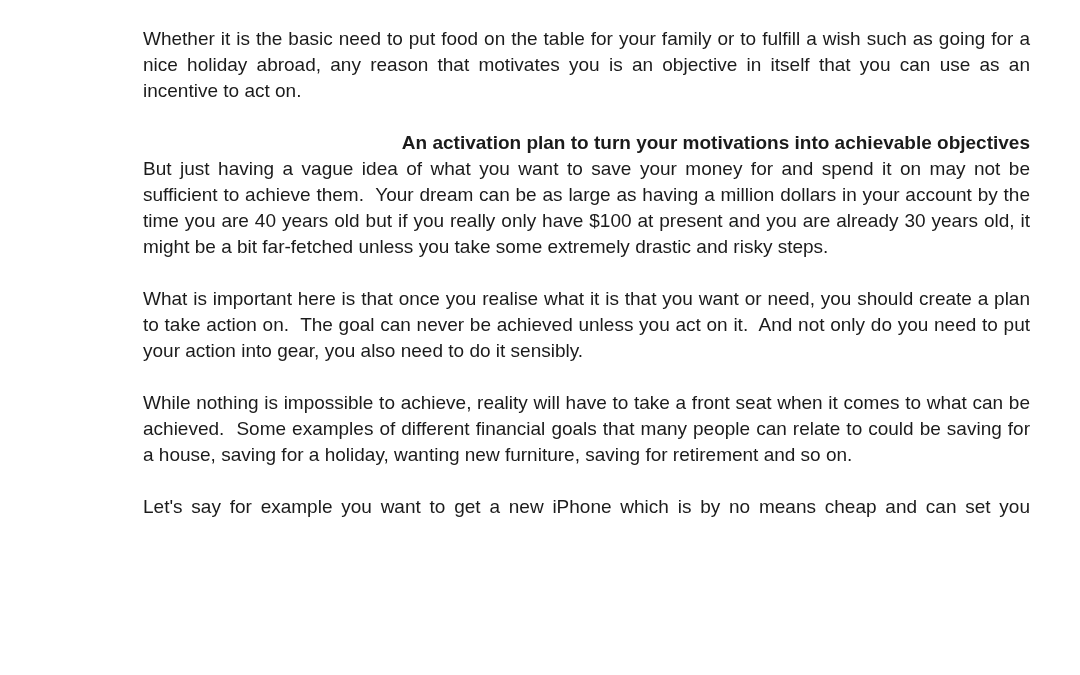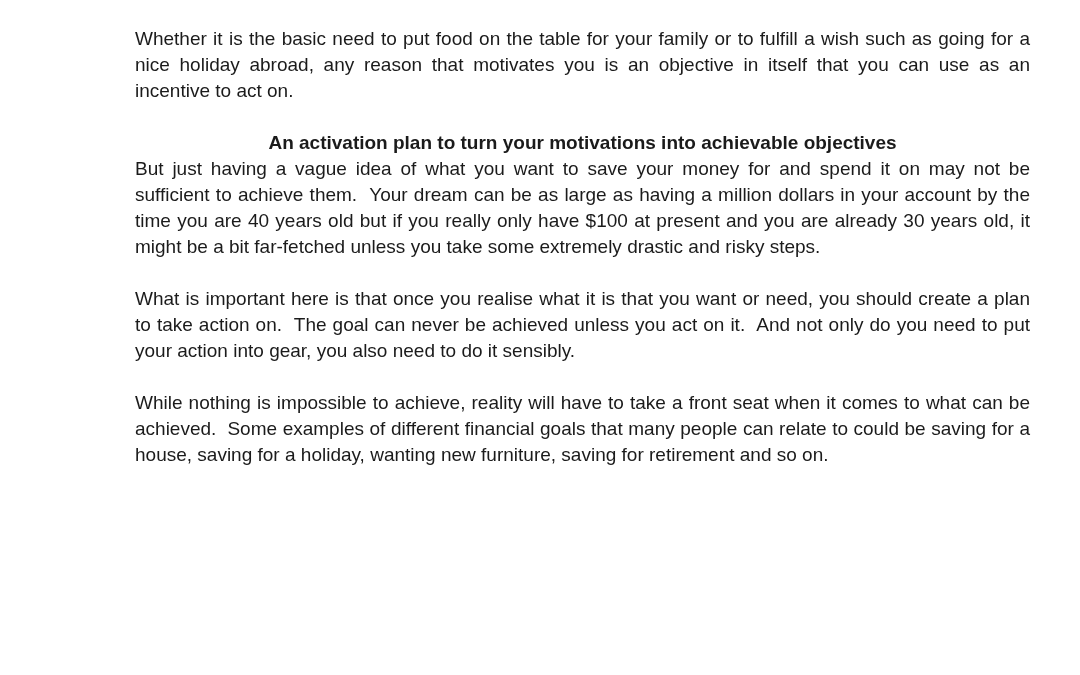--- a/index.html
+++ b/index.html
@@ -23,30 +23,30 @@
     box-sizing: border-box;
     width: 100%;
     height: 100%;
     padding: 26px 50px 0 135px;
     font-family: "Liberation Sans", "DejaVu Sans", sans-serif;
     font-size: 19px;
     line-height: 26px;
     color: #1b1b1b;
   }
   .doc-paragraph {
-    margin: 0 0 26px 0;
+    margin: 0 0 26px 8px;
     text-align: justify;
     white-space: pre-wrap;
   }
   .doc-heading {
     margin: 0;
     font-size: 19px;
     line-height: 26px;
     font-weight: bold;
-    text-align: center;
+    text-align: right;
     white-space: pre-wrap;
   }
   .doc-paragraph.clipped {
     margin-bottom: 0;
     
     text-align-last: justify;
   }
 </style>
 </head>
 <body>
@@ -59,15 +59,16 @@
     <h3 class="doc-heading">An activation plan to turn your motivations into achievable objectives</h3>
 
     <p class="doc-paragraph">But just having a vague idea of what you want to save your money for and spend it on may not be sufficient to achieve them.  Your dream can be as large as having a million dollars in your account by the time you are 40 years old but if you really only have $100 at present and you are already 30 years old, it might be a bit far-fetched unless you take some extremely drastic and risky steps.</p>
 
     <p class="doc-paragraph">What is important here is that once you realise what it is that you want or need, you should create a plan to take action on.  The goal can never be achieved unless you act on it.  And not only do you need to put your action into gear, you also need to do it sensibly.</p>
 
     <p class="doc-paragraph">While nothing is impossible to achieve, reality will have to take a front seat when it comes to what can be achieved.  Some examples of different financial goals that many people can relate to could be saving for a house, saving for a holiday, wanting new furniture, saving for retirement and so on.</p>
 
 
 
+    <p class="doc-paragraph clipped">Let's say for example you want to get a new iPhone which is by no means cheap and can set you</p>
 
   </div>
 </div>
 
 </body></html>

